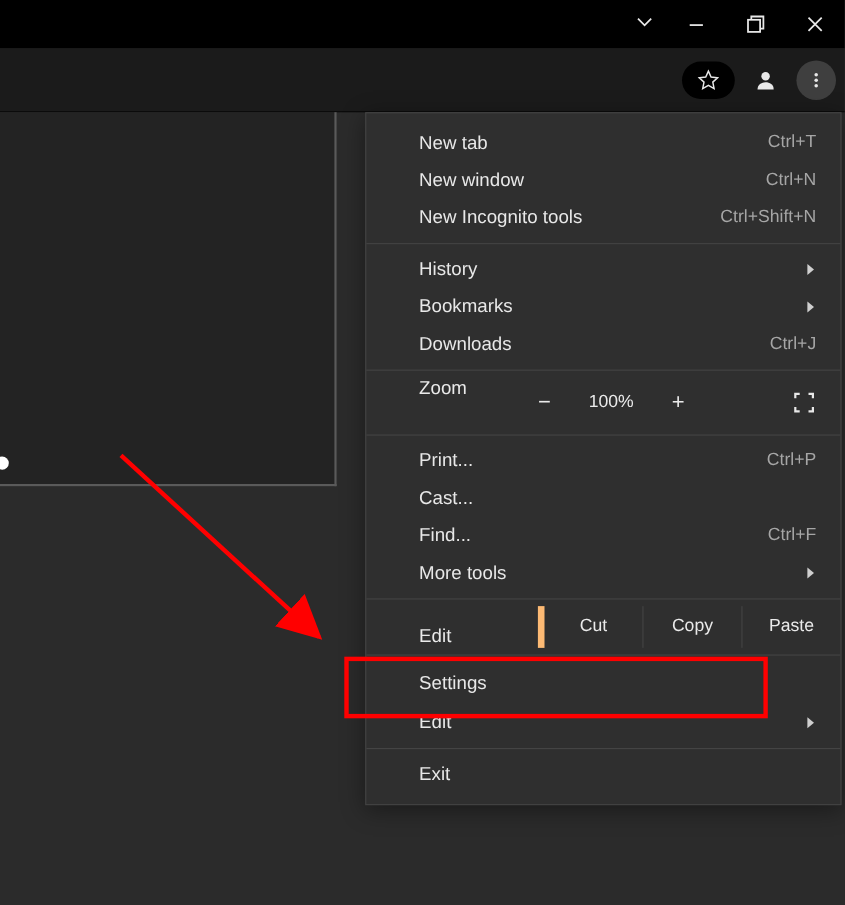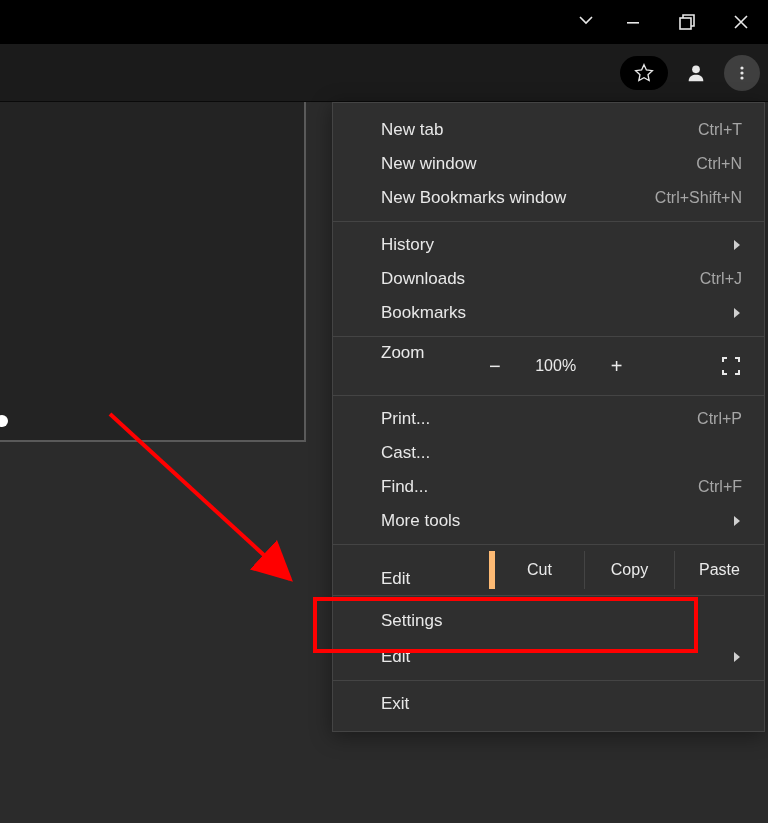--- a/index.html
+++ b/index.html
@@ -235,45 +235,45 @@
 
   <div class="menu-item">
     <span class="label">New tab</span>
     <span class="shortcut">Ctrl+T</span>
   </div>
   <div class="menu-item">
     <span class="label">New window</span>
     <span class="shortcut">Ctrl+N</span>
   </div>
   <div class="menu-item">
-    <span class="label">New Bookmarks window</span>
+    <span class="label">New Incognito tools</span>
     <span class="shortcut">Ctrl+Shift+N</span>
   </div>
 
   <div class="menu-sep"></div>
 
   <div class="menu-item">
     <span class="label">History</span>
     <span class="chevron">
       <svg width="10" height="12" viewBox="0 0 10 12">
           <path d="M2 1 L8 6 L2 11 Z" fill="#cfcfcf"></path>
         </svg>
     </span>
   </div>
   <div class="menu-item">
-    <span class="label">Downloads</span>
-    <span class="shortcut">Ctrl+J</span>
-  </div>
-  <div class="menu-item">
     <span class="label">Bookmarks</span>
     <span class="chevron">
       <svg width="10" height="12" viewBox="0 0 10 12">
           <path d="M2 1 L8 6 L2 11 Z" fill="#cfcfcf"></path>
         </svg>
     </span>
+  </div>
+  <div class="menu-item">
+    <span class="label">Downloads</span>
+    <span class="shortcut">Ctrl+J</span>
   </div>
 
   <div class="menu-sep"></div>
 
   <div class="zoom-row">
     <div class="zoom-label">Zoom</div>
     <div class="zoom-controls">
       <span class="zoom-sign">−</span>
       <span class="zoom-val">100%</span>
       <span class="zoom-sign">+</span>

